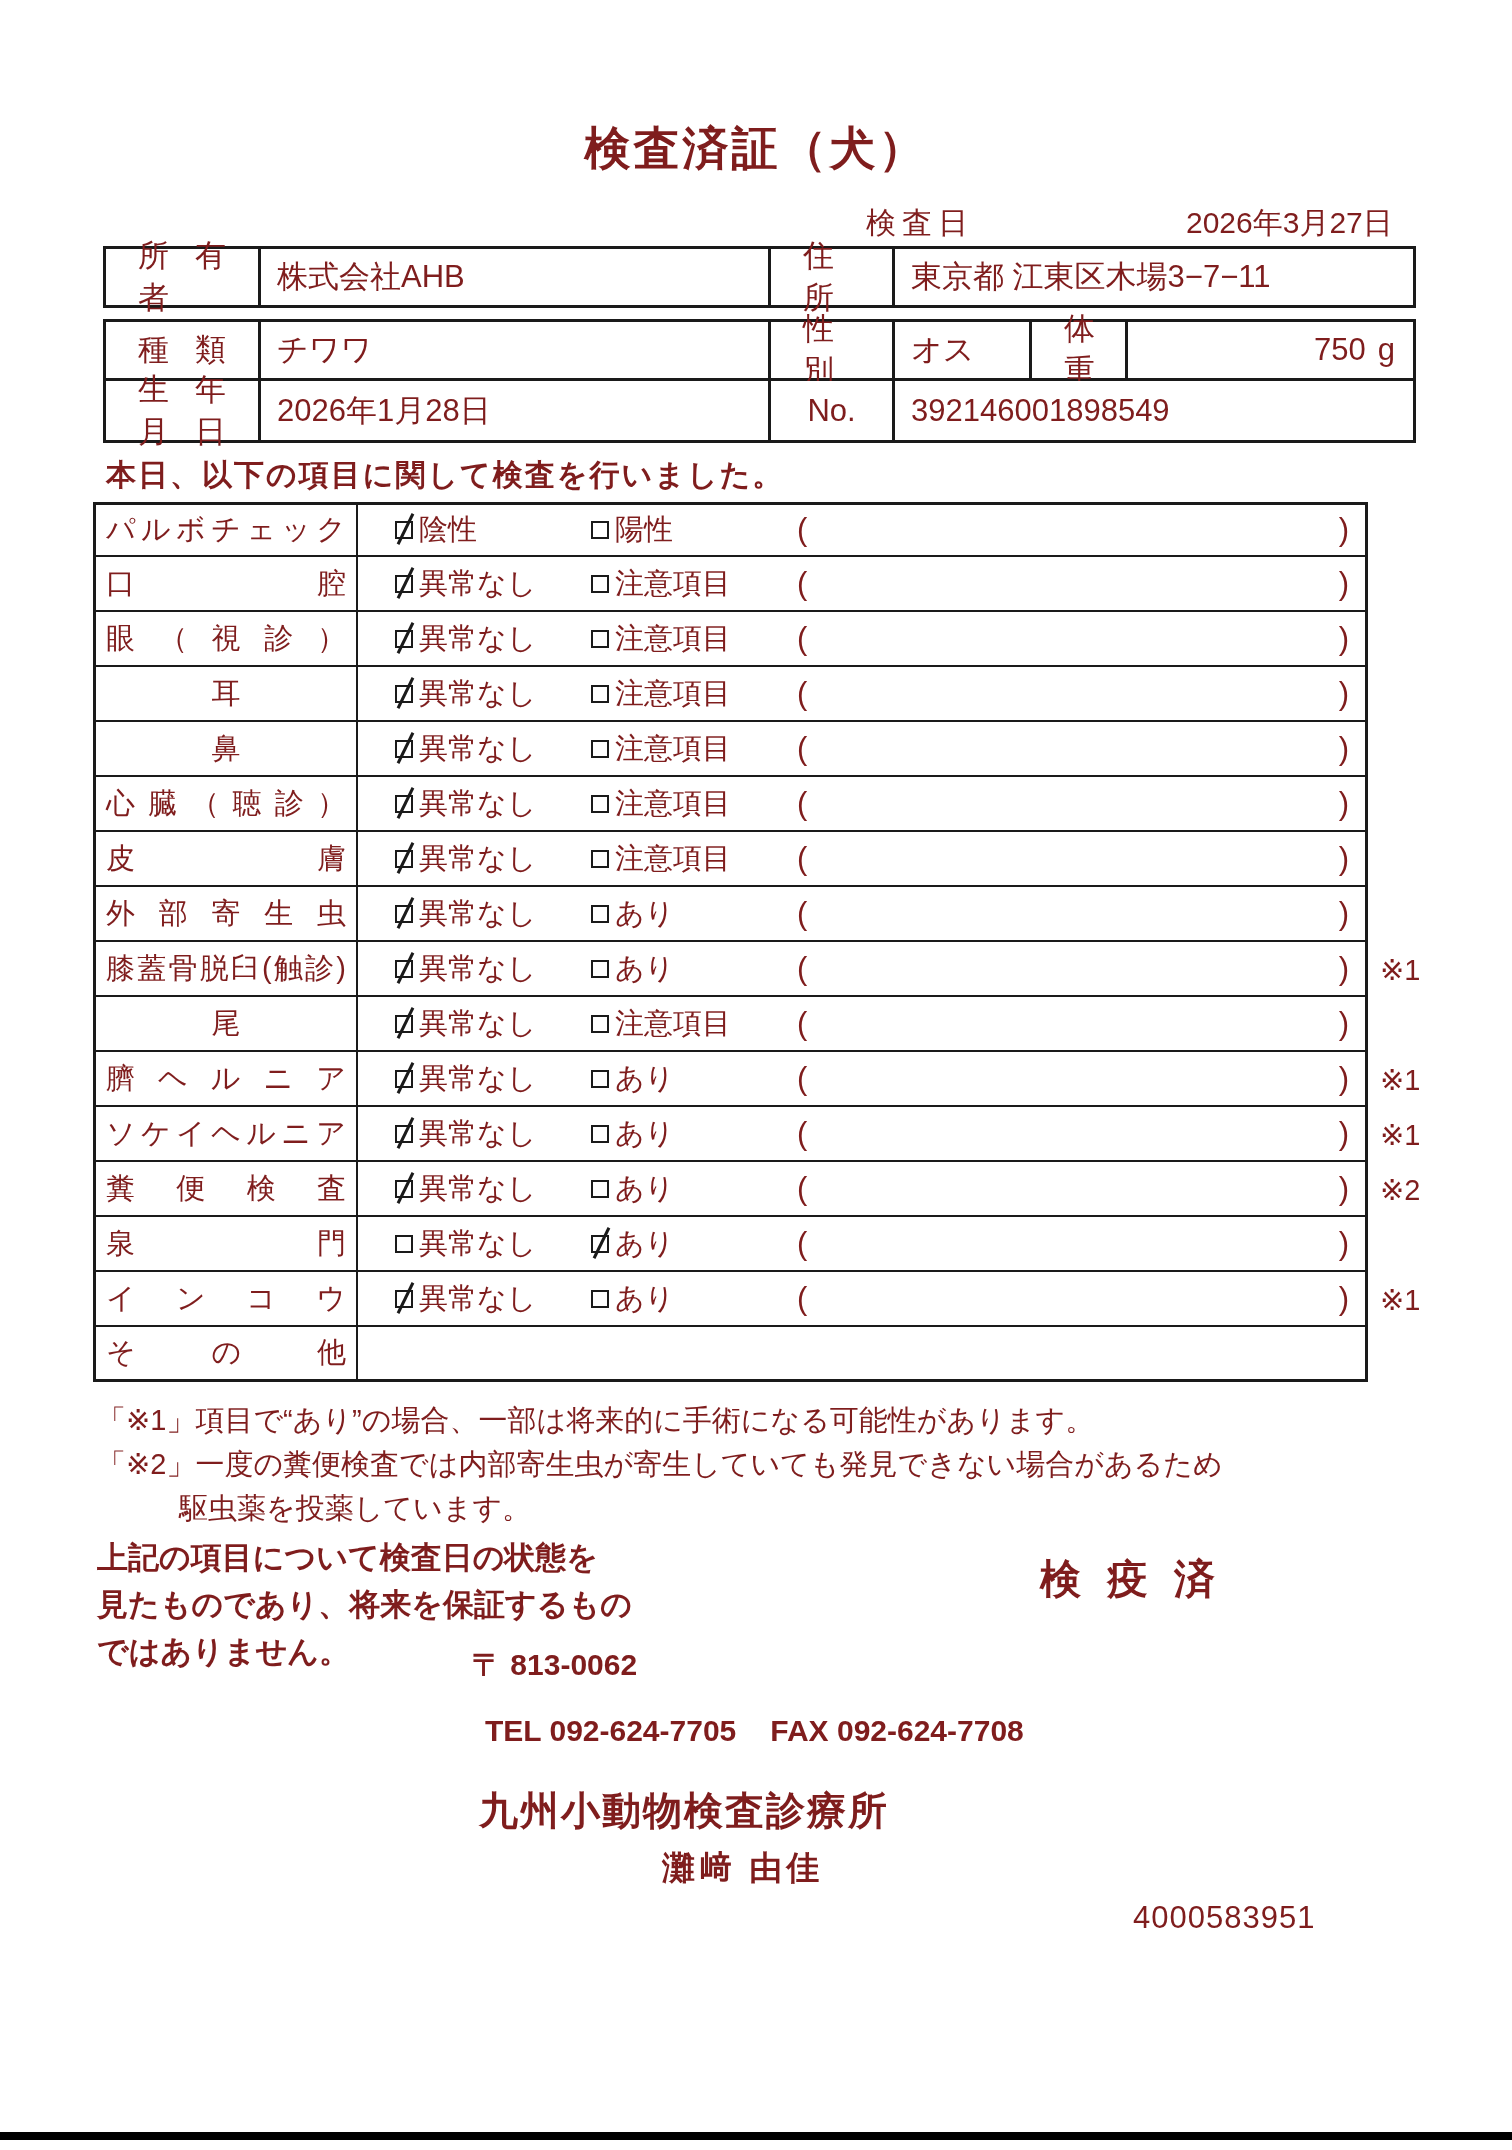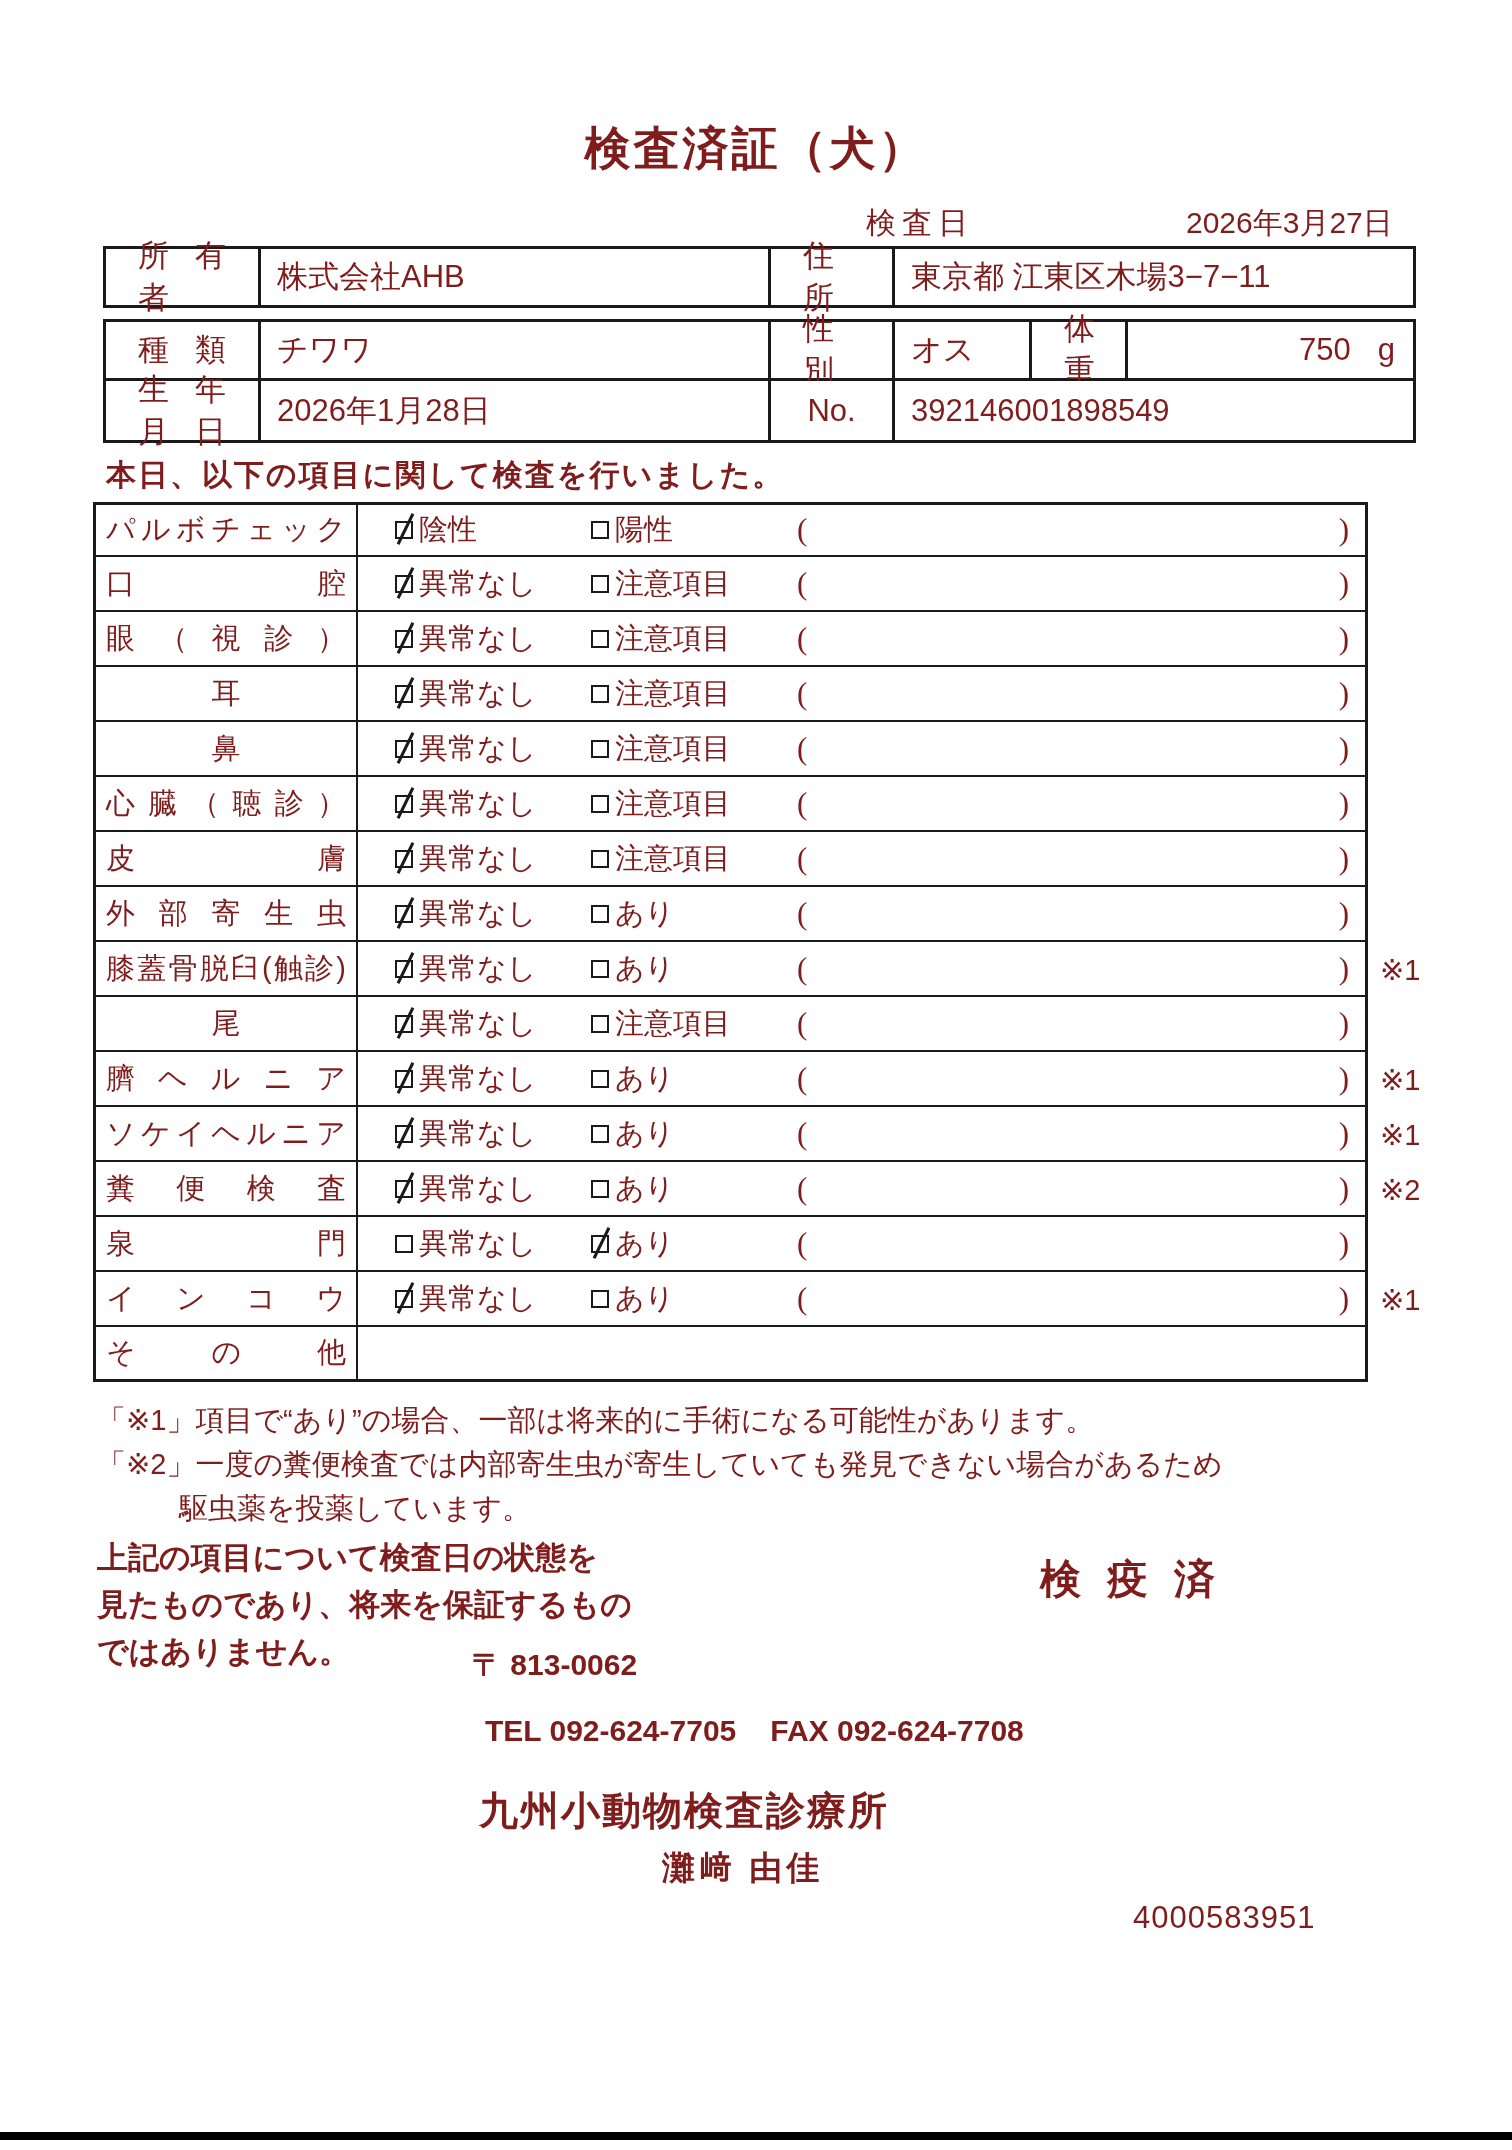--- a/index.html
+++ b/index.html
@@ -28,41 +28,41 @@
   }
   .cell + .cell { border-left: none; }
   .row-joined .cell { border-top: none; }
   .w158 { width: 158px; } .w510 { width: 510px; } .w124 { width: 124px; }
   .w521 { width: 521px; } .w137 { width: 137px; } .w96  { width: 96px; }
   .w288 { width: 288px; }
   .lab { padding: 0 32px; }
   .jlabel { width: 100%; text-align: justify; text-align-last: justify; }
   .jlabel.center { text-align: center; text-align-last: center; }
   .val { padding-left: 16px; }
-  .weight-cell { justify-content: flex-end; padding-right: 18px; gap: 27px; }
+  .weight-cell { justify-content: flex-end; padding-right: 18px; gap: 12px; }
 
   
   .intro { margin: 12px 0 0 106px; font-size: 30px; letter-spacing: 2px; font-weight: bold; }
 
   
   .insp-table { margin: 6px 0 0 93px; font-size: 29px; }
   .insp-row { display: flex; height: 55px; }
   .row-main {
     width: 1275px; display: flex;
     border-left: 3px solid #1a1a1a; border-right: 3px solid #1a1a1a; border-bottom: 2px solid #1a1a1a; gap: 29px;
   }
   .insp-row:first-child .row-main { border-top: 3px solid #1a1a1a; }
   .insp-row:last-child  .row-main { border-bottom: 3px solid #1a1a1a; }
   .cell-label {
     width: 262px; border-right: 2px solid #1a1a1a;
     display: flex; align-items: center; padding: 0 10px; flex: none;
   }
   .item-label { width: 100%; text-align: justify; text-align-last: justify; letter-spacing: 0; }
   .item-label.single { text-align: center; text-align-last: center; }
-  .cell-content { flex: 1; display: flex; align-items: center; padding: 0 16px 0 8px; font-family: Liberation Serif, serif; }
+  .cell-content { flex: 1; display: flex; align-items: center; padding: 0 16px 0 8px; }
   .opt { display: flex; align-items: center; }
   .opt1 { width: 196px; }
   .opt2 { width: 206px; }
   .checkbox {
     width: 18px; height: 18px; border: 2px solid #1a1a1a; margin-right: 6px;
     flex: none; position: relative; background: #fff;
   }
   .checkbox.checked::after {
     content: ""; position: absolute; left: 7px; top: -11px; width: 3px; height: 34px;
     background: #1a1a1a; transform: rotate(26deg);

